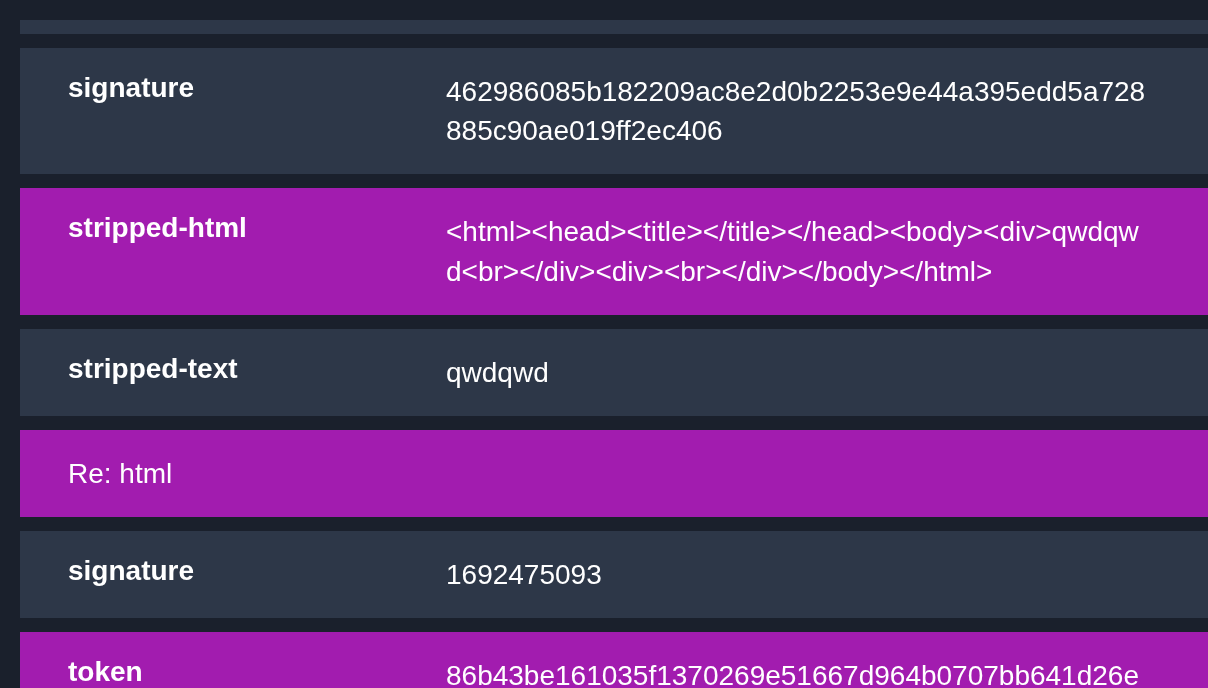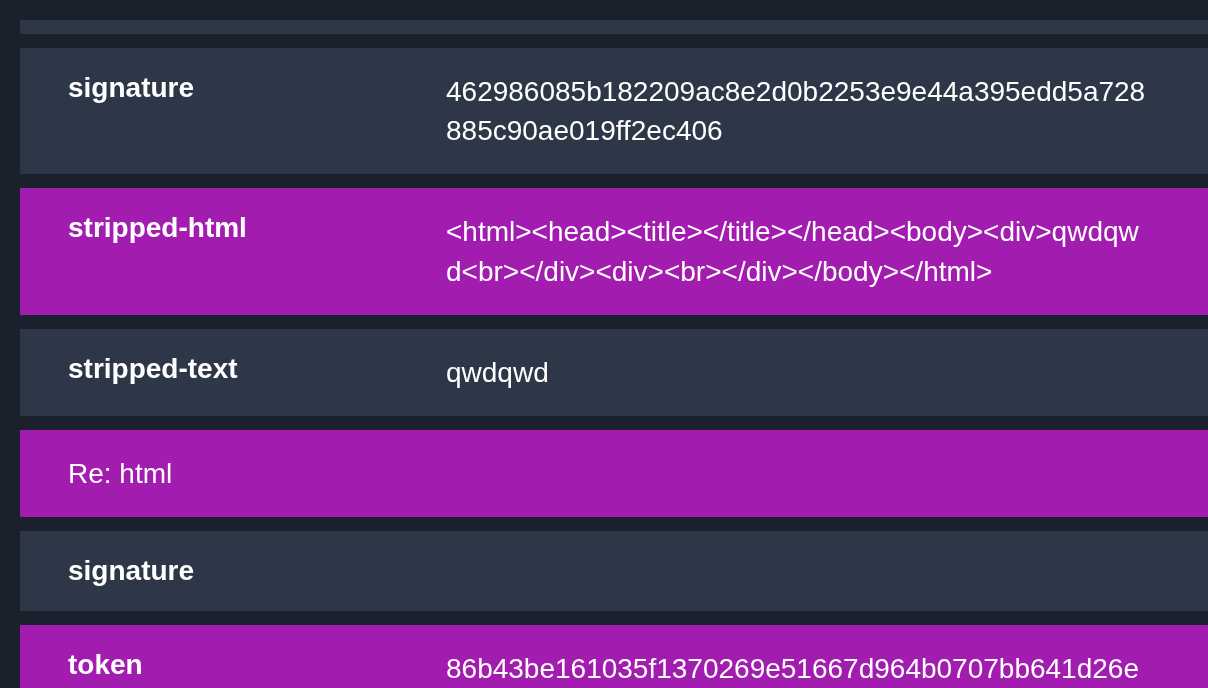--- a/index.html
+++ b/index.html
@@ -84,20 +84,21 @@
   </div>
   <div class="row-gap"></div>
 
   <div class="row row-light">
     <div class="value">Re: html</div>
   </div>
   <div class="row-gap"></div>
 
   <div class="row row-dark">
     <div class="key">signature</div>
+    <div class="value">1692475093</div>
   </div>
   <div class="row-gap"></div>
 
   <div class="row row-light">
     <div class="key">token</div>
     <div class="value">86b43be161035f1370269e51667d964b0707bb641d26e5e724</div>
   </div>
 
 </div>
 

